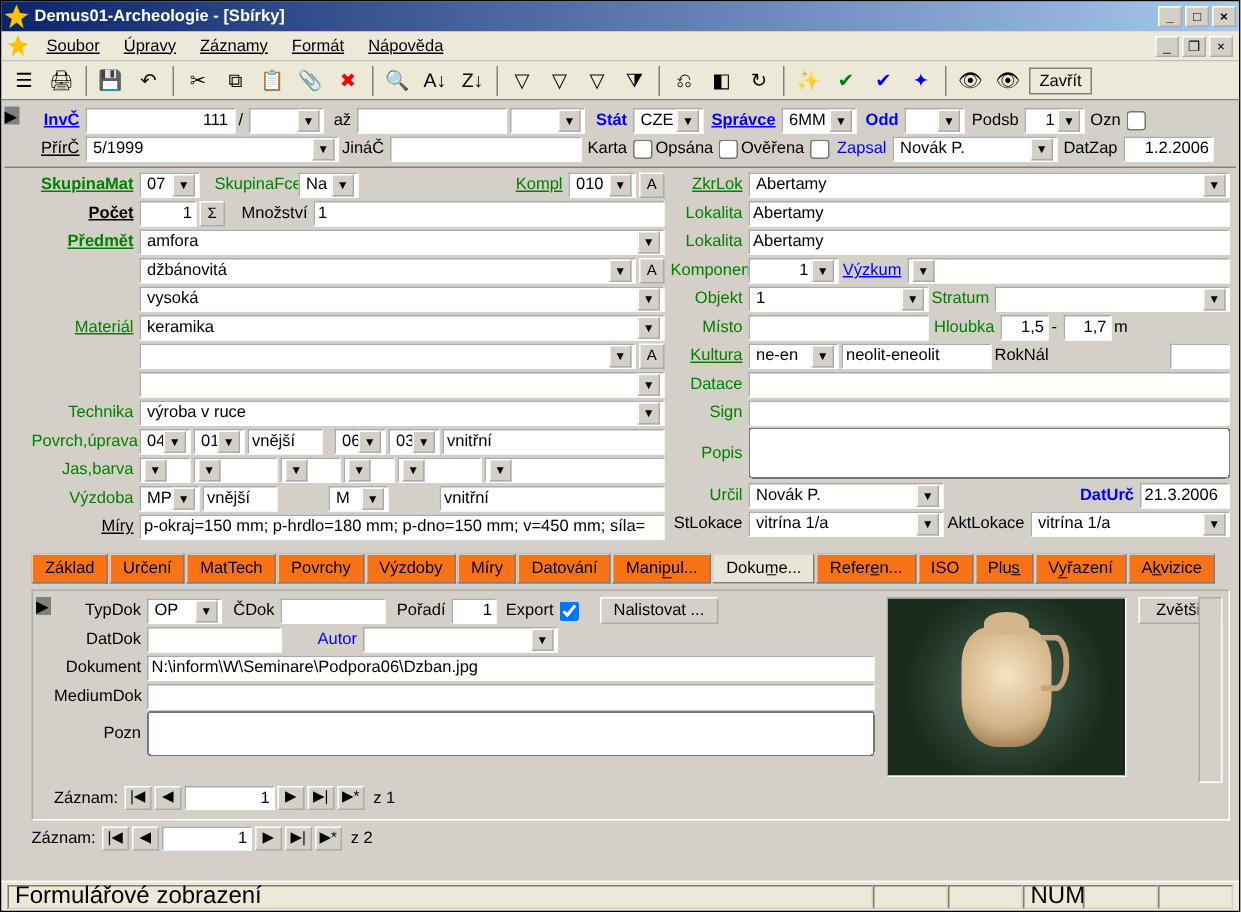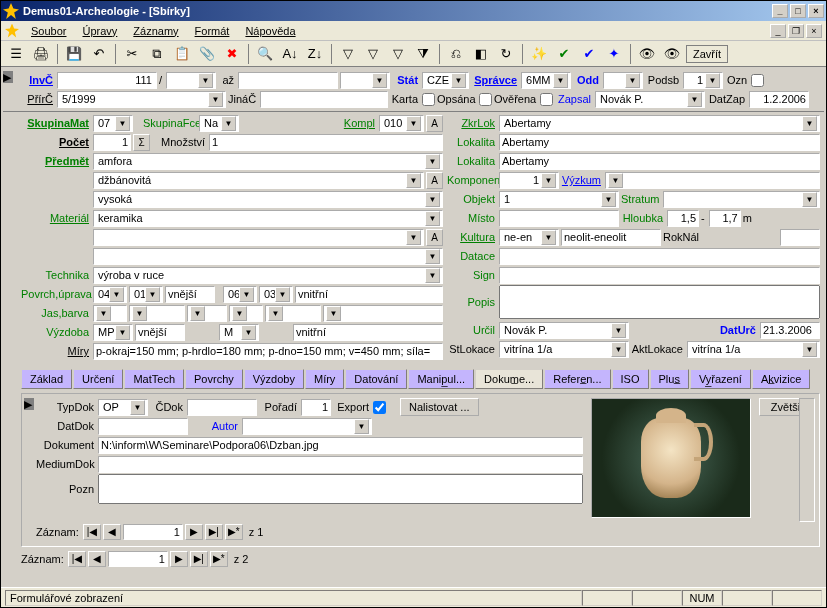--- a/index.html
+++ b/index.html
@@ -28,31 +28,31 @@
 input.txt, .combo, .txtbox { height: 17px; border: 1px inset #fff; background: #fff; font-size: 11px; padding: 0 2px; font-family: inherit; }
 .combo { display: flex; align-items: center; }
 .combo-val { flex: 1; padding: 0 2px; overflow: hidden; white-space: nowrap; }
 .ddbtn { width: 15px; height: 15px; background: #d4d0c8; border: 1px outset #fff; font-size: 8px; text-align: center; line-height: 13px; cursor: pointer; }
 .sqbtn { width: 17px; height: 17px; background: #d4d0c8; border: 1px outset #fff; font-size: 10px; text-align: center; line-height: 15px; cursor: pointer; }
 .chk { width: 13px; height: 13px; }
 .toprows { background: #d4d0c8; padding: 2px 4px 2px 18px; border-bottom: 1px solid #808080; }
 .cols { display: flex; gap: 4px; padding: 2px 4px 2px 18px; }
 .col { flex: 1; }
 .tabs { display: flex; padding: 2px 4px 2px 18px; margin-top: 4px; }
-.tab { padding: 3px 8px; border: 1px outset #d4d0c8; background: #c4b5fd; cursor: pointer; font-size: 11px; margin-right: 1px; }
+.tab { padding: 3px 8px; border: 1px outset #d4d0c8; background: #f97316; cursor: pointer; font-size: 11px; margin-right: 1px; }
 .subform { border: 1px inset #fff; margin: 2px 4px 2px 18px; padding: 4px 4px 4px 14px; background: #d4d0c8; position: relative; }
 .thumb { width: 160px; height: 120px; border: 1px inset #fff; background: radial-gradient(circle at 50% 50%, #4a6a5a 0%, #1a2a1a 70%); display: flex; align-items: center; justify-content: center; position: relative; }
 .jug { width: 60px; height: 80px; background: radial-gradient(circle at 50% 40%, #f4e4c4 0%, #d4b48a 60%, #8a6a3a 100%); border-radius: 30% 30% 40% 40%; position: relative; }
 .jug::before { content: ""; position: absolute; top: -10px; left: 15px; width: 30px; height: 15px; background: #d4b48a; border-radius: 50% 50% 0 0; }
 .jug::after { content: ""; position: absolute; top: 5px; right: -12px; width: 15px; height: 30px; border: 4px solid #c4a478; border-left: none; border-radius: 0 50% 50% 0; }
 .recnav { display: flex; align-items: center; gap: 2px; padding: 2px 4px 2px 18px; }
 .navbtn { width: 18px; height: 16px; background: #d4d0c8; border: 1px outset #fff; font-size: 10px; text-align: center; line-height: 14px; cursor: pointer; }
 .navtxt { width: 60px; height: 16px; border: 1px inset #fff; background: #fff; text-align: right; padding: 0 2px; font-size: 11px; }
 .statusbar { height: 20px; background: #ece9d8; border-top: 1px solid #fff; display: flex; align-items: center; padding: 0 4px; }
-.statuspane { border: 1px inset #d4d0c8; height: 16px; padding: 0 4px; line-height: 14px; font-size: 11px; }
+.statuspane { border: 1px inset #d4d0c8; height: 16px; padding: 0 4px; line-height: 14px; font-size: 16px; }
 .expand { width: 10px; height: 12px; background: #808080; position: absolute; left: 2px; cursor: pointer; }
 .btn3d { padding: 2px 8px; border: 1px outset #fff; background: #d4d0c8; cursor: pointer; font-size: 11px; }
 .vscroll { position: absolute; right: 4px; width: 16px; background: #d4d0c8; border: 1px inset #fff; }
 </style>
 </head>
 <body>
 
 <div class="window">
   <div class="titlebar">
     <div class="titlebar-icon"></div>

